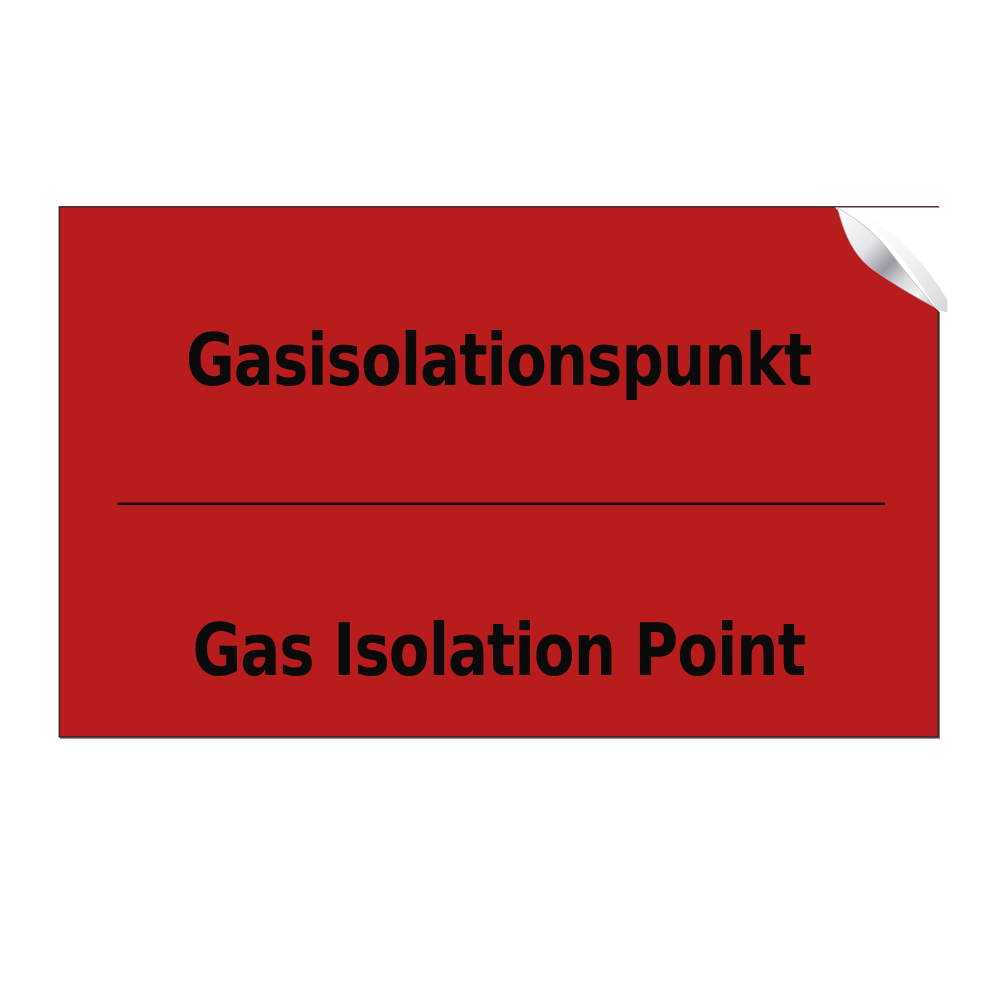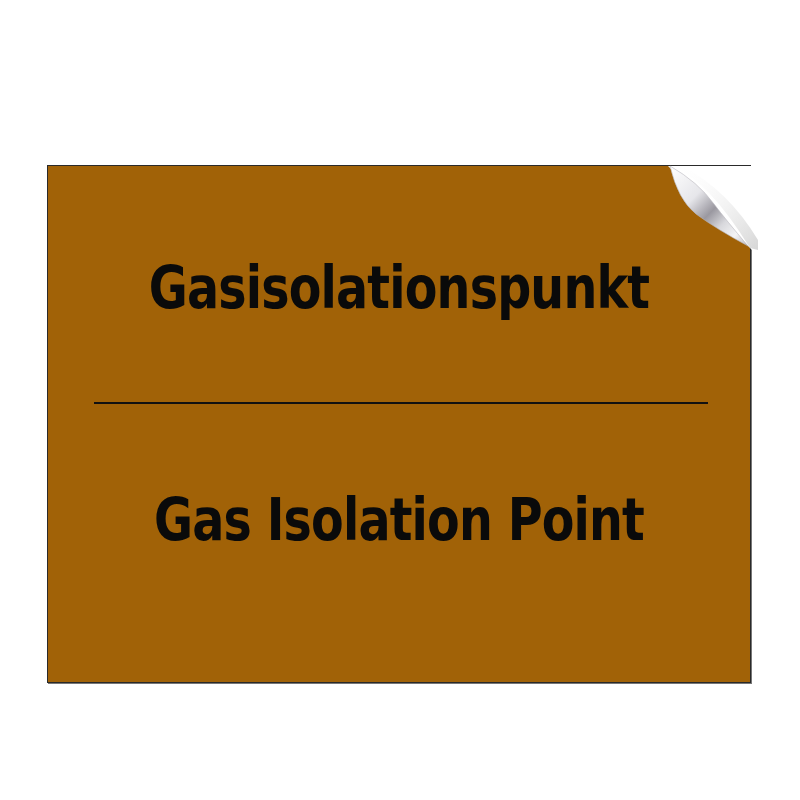--- a/index.html
+++ b/index.html
@@ -1,21 +1,21 @@
 <!DOCTYPE html>
 <html><head>
   <meta charset="utf-8">
   <style>
     html, body { margin: 0; padding: 0; background: #ffffff; }
     body { width: 800px; height: 800px; position: relative; overflow: hidden; }
     .sign {
       position: absolute;
       left: 47px; top: 165px;
-      width: 704px; height: 518px;
-      background: #a16207;
+      width: 704px; height: 425px;
+      background: #b91c1c;
       border: 1px solid #2a2a2a;
       box-shadow: 1px 1px 0 #777;
       box-sizing: border-box;
       padding-left: 31px;
     }
     .line1, .line2 {
       position: absolute;
       left: 0; width: 100%;
       text-align: center;
       font-family: "DejaVu Sans", sans-serif;

